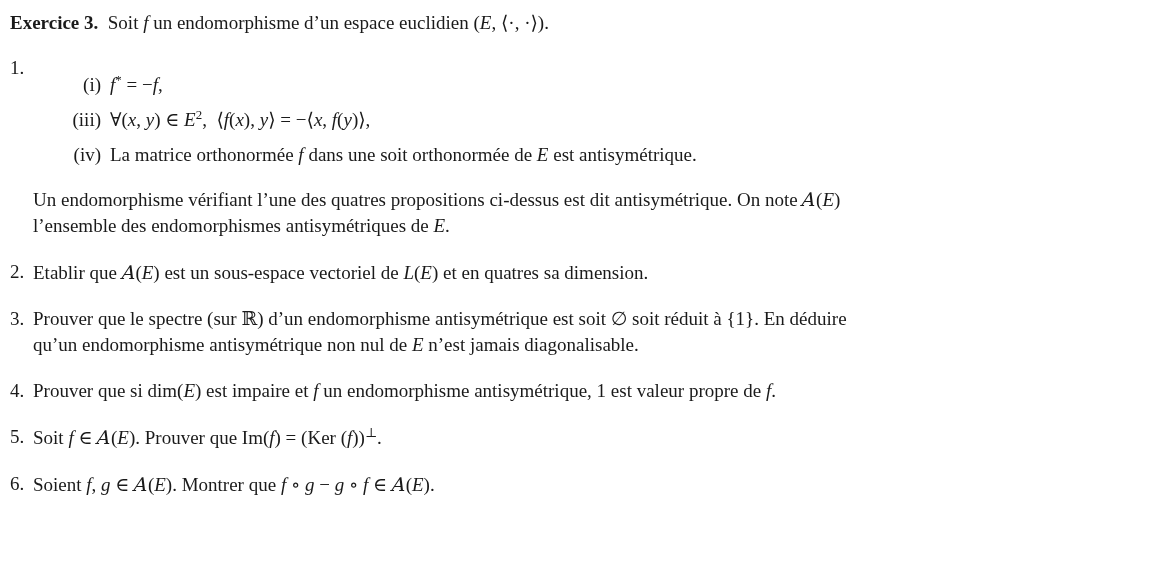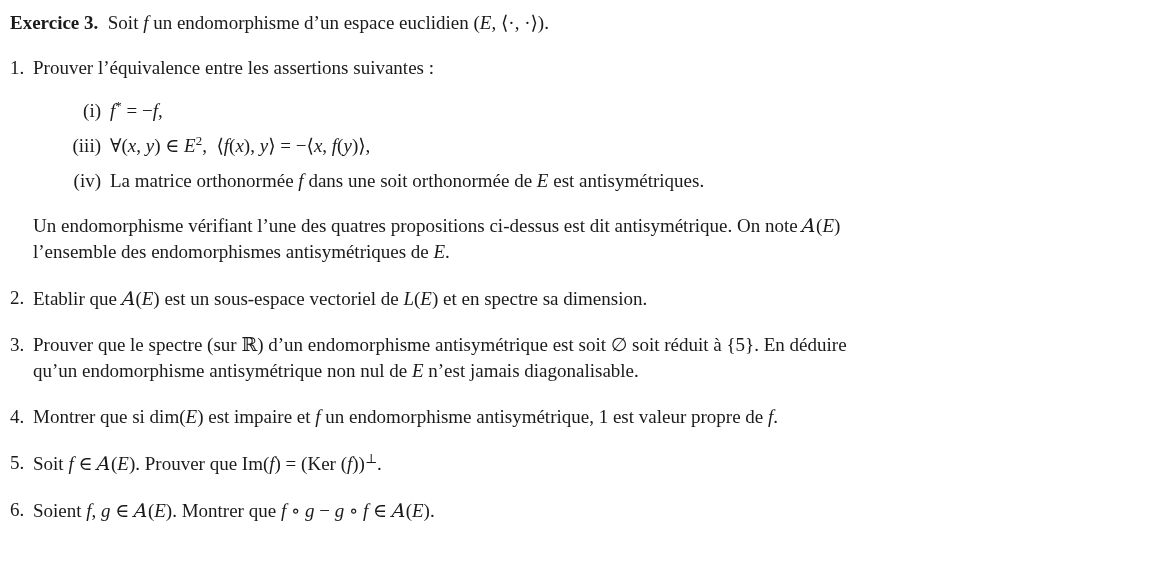--- a/index.html
+++ b/index.html
@@ -69,53 +69,52 @@
 </head>
 <body>
 
 <div class="page">
 
   <p class="title line"><span class="run bf">Exercice 3.</span><span class="run rm">&nbsp; Soit </span><span class="run it">f</span><span class="run rm"> un endomorphisme d’un espace euclidien (</span><span class="run it">E</span><span class="run rm">, ⟨·, ·⟩).</span></p>
 
   <div class="item item-first">
     <span class="num">1.</span>
     <div class="item-body">
-      <div class="line"><span class="run rm">Prouver l’équivalence entre les assertions suivantes :</span></div>
       <div class="subs">
         <div class="sub">
           <span class="slabel">(i)</span>
           <div class="sub-body"><span class="run it">f</span><span class="run sup">*</span><span class="run rm"> = −</span><span class="run it">f</span><span class="run rm">,</span></div>
         </div>
         <div class="sub">
           <span class="slabel">(iii)</span>
           <div class="sub-body"><span class="run rm">∀(</span><span class="run it">x</span><span class="run rm">, </span><span class="run it">y</span><span class="run rm">) ∈ </span><span class="run it">E</span><span class="run sup">2</span><span class="run rm">,&nbsp; ⟨</span><span class="run it">f</span><span class="run rm">(</span><span class="run it">x</span><span class="run rm">), </span><span class="run it">y</span><span class="run rm">⟩ = −⟨</span><span class="run it">x</span><span class="run rm">, </span><span class="run it">f</span><span class="run rm">(</span><span class="run it">y</span><span class="run rm">)⟩,</span></div>
         </div>
         <div class="sub">
           <span class="slabel">(iv)</span>
-          <div class="sub-body"><span class="run rm">La matrice orthonormée </span><span class="run it">f</span><span class="run rm"> dans une soit orthonormée de </span><span class="run it">E</span><span class="run rm"> est antisymétriques.</span></div>
+          <div class="sub-body"><span class="run rm">La matrice orthonormée </span><span class="run it">f</span><span class="run rm"> dans une soit orthonormée de </span><span class="run it">E</span><span class="run rm"> est antisymétrique.</span></div>
         </div>
       </div>
     </div>
   </div>
 
   <div class="para"><span class="run rm">Un endomorphisme vérifiant l’une des quatres propositions ci-dessus est dit antisymétrique. On note </span><span class="run cal">A</span><span class="run rm">(</span><span class="run it">E</span><span class="run rm">)</span><br><span class="run rm">l’ensemble des endomorphismes antisymétriques de </span><span class="run it">E</span><span class="run rm">.</span></div>
 
   <div class="item">
     <span class="num">2.</span>
-    <div class="item-body"><span class="run rm">Etablir que </span><span class="run cal">A</span><span class="run rm">(</span><span class="run it">E</span><span class="run rm">) est un sous-espace vectoriel de </span><span class="run it">L</span><span class="run rm">(</span><span class="run it">E</span><span class="run rm">) et en spectre sa dimension.</span></div>
+    <div class="item-body"><span class="run rm">Etablir que </span><span class="run cal">A</span><span class="run rm">(</span><span class="run it">E</span><span class="run rm">) est un sous-espace vectoriel de </span><span class="run it">L</span><span class="run rm">(</span><span class="run it">E</span><span class="run rm">) et en quatres sa dimension.</span></div>
   </div>
 
   <div class="item">
     <span class="num">3.</span>
-    <div class="item-body"><span class="run rm">Prouver que le spectre (sur ℝ) d’un endomorphisme antisymétrique est soit ∅ soit réduit à {5}. En déduire</span><br><span class="run rm">qu’un endomorphisme antisymétrique non nul de </span><span class="run it">E</span><span class="run rm"> n’est jamais diagonalisable.</span></div>
+    <div class="item-body"><span class="run rm">Prouver que le spectre (sur ℝ) d’un endomorphisme antisymétrique est soit ∅ soit réduit à {1}. En déduire</span><br><span class="run rm">qu’un endomorphisme antisymétrique non nul de </span><span class="run it">E</span><span class="run rm"> n’est jamais diagonalisable.</span></div>
   </div>
 
   <div class="item">
     <span class="num">4.</span>
-    <div class="item-body"><span class="run rm">Montrer que si dim(</span><span class="run it">E</span><span class="run rm">) est impaire et </span><span class="run it">f</span><span class="run rm"> un endomorphisme antisymétrique, 1 est valeur propre de </span><span class="run it">f</span><span class="run rm">.</span></div>
+    <div class="item-body"><span class="run rm">Prouver que si dim(</span><span class="run it">E</span><span class="run rm">) est impaire et </span><span class="run it">f</span><span class="run rm"> un endomorphisme antisymétrique, 1 est valeur propre de </span><span class="run it">f</span><span class="run rm">.</span></div>
   </div>
 
   <div class="item">
     <span class="num">5.</span>
     <div class="item-body"><span class="run rm">Soit </span><span class="run it">f</span><span class="run rm"> ∈ </span><span class="run cal">A</span><span class="run rm">(</span><span class="run it">E</span><span class="run rm">). Prouver que Im(</span><span class="run it">f</span><span class="run rm">) = (Ker (</span><span class="run it">f</span><span class="run rm">))</span><span class="run sup">⊥</span><span class="run rm">.</span></div>
   </div>
 
   <div class="item">
     <span class="num">6.</span>
     <div class="item-body"><span class="run rm">Soient </span><span class="run it">f</span><span class="run rm">, </span><span class="run it">g</span><span class="run rm"> ∈ </span><span class="run cal">A</span><span class="run rm">(</span><span class="run it">E</span><span class="run rm">). Montrer que </span><span class="run it">f</span><span class="run rm"> ∘ </span><span class="run it">g</span><span class="run rm"> − </span><span class="run it">g</span><span class="run rm"> ∘ </span><span class="run it">f</span><span class="run rm"> ∈ </span><span class="run cal">A</span><span class="run rm">(</span><span class="run it">E</span><span class="run rm">).</span></div>

